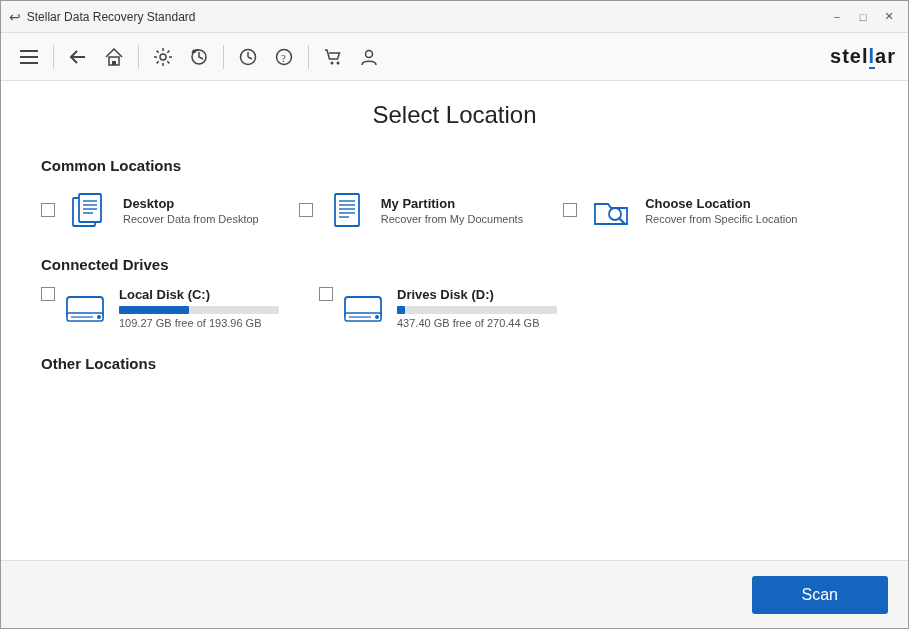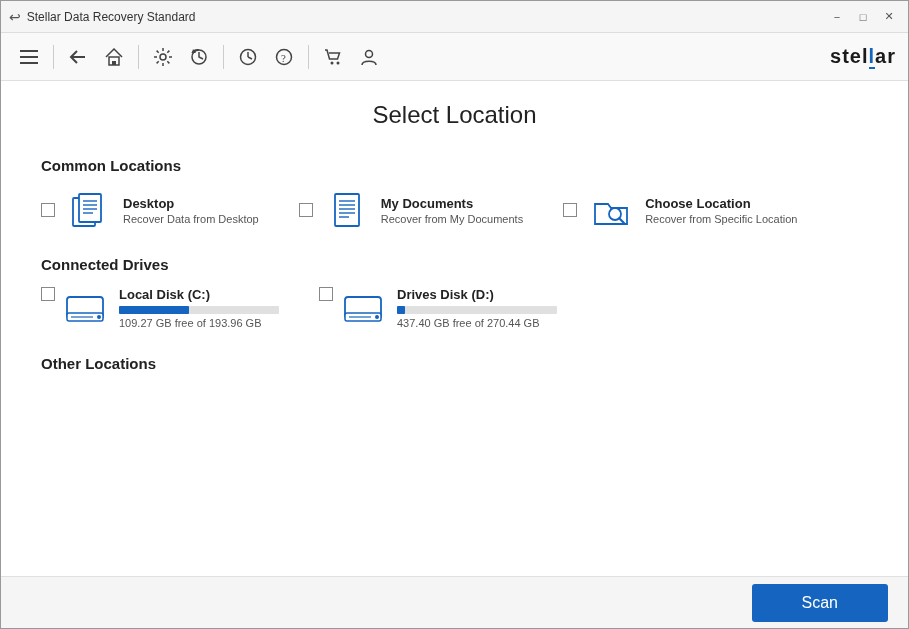--- a/index.html
+++ b/index.html
@@ -198,21 +198,21 @@
       background: #1565C0;
       border-radius: 1px;
     }
     .drive-size {
       font-size: 11px;
       color: #555;
     }
 
     
     .footer {
-      height: 52px;
+      height: 68px;
       background: #f5f5f5;
       border-top: 1px solid #e0e0e0;
       display: flex;
       align-items: center;
       justify-content: flex-end;
       padding: 0 20px;
       flex-shrink: 0;
     }
     .scan-btn {
       background: #1565C0;
@@ -349,21 +349,21 @@
 
               <rect x="8" y="4" width="24" height="32" rx="1" fill="white" stroke="#1565C0" stroke-width="1.8"></rect>
               <line x1="12" y1="11" x2="28" y2="11" stroke="#1565C0" stroke-width="1.4"></line>
               <line x1="12" y1="15" x2="28" y2="15" stroke="#1565C0" stroke-width="1.4"></line>
               <line x1="12" y1="19" x2="28" y2="19" stroke="#1565C0" stroke-width="1.4"></line>
               <line x1="12" y1="23" x2="28" y2="23" stroke="#1565C0" stroke-width="1.4"></line>
               <line x1="12" y1="27" x2="22" y2="27" stroke="#1565C0" stroke-width="1.4"></line>
             </svg>
           </div>
           <div class="item-text">
-            <div class="item-name">My Documents</div>
+            <div class="item-name">My Partition</div>
             <div class="item-desc">Recover from My Documents</div>
           </div>
         </div>
 
         <div class="location-item">
           <input type="checkbox" class="item-checkbox" style="">
           <div class="item-icon">
             <svg width="40" height="40" viewBox="0 0 40 40">
 
               <path d="M4 14 L4 34 L36 34 L36 18 L20 18 L17 14 Z" fill="white" stroke="#1565C0" stroke-width="1.8"></path>

